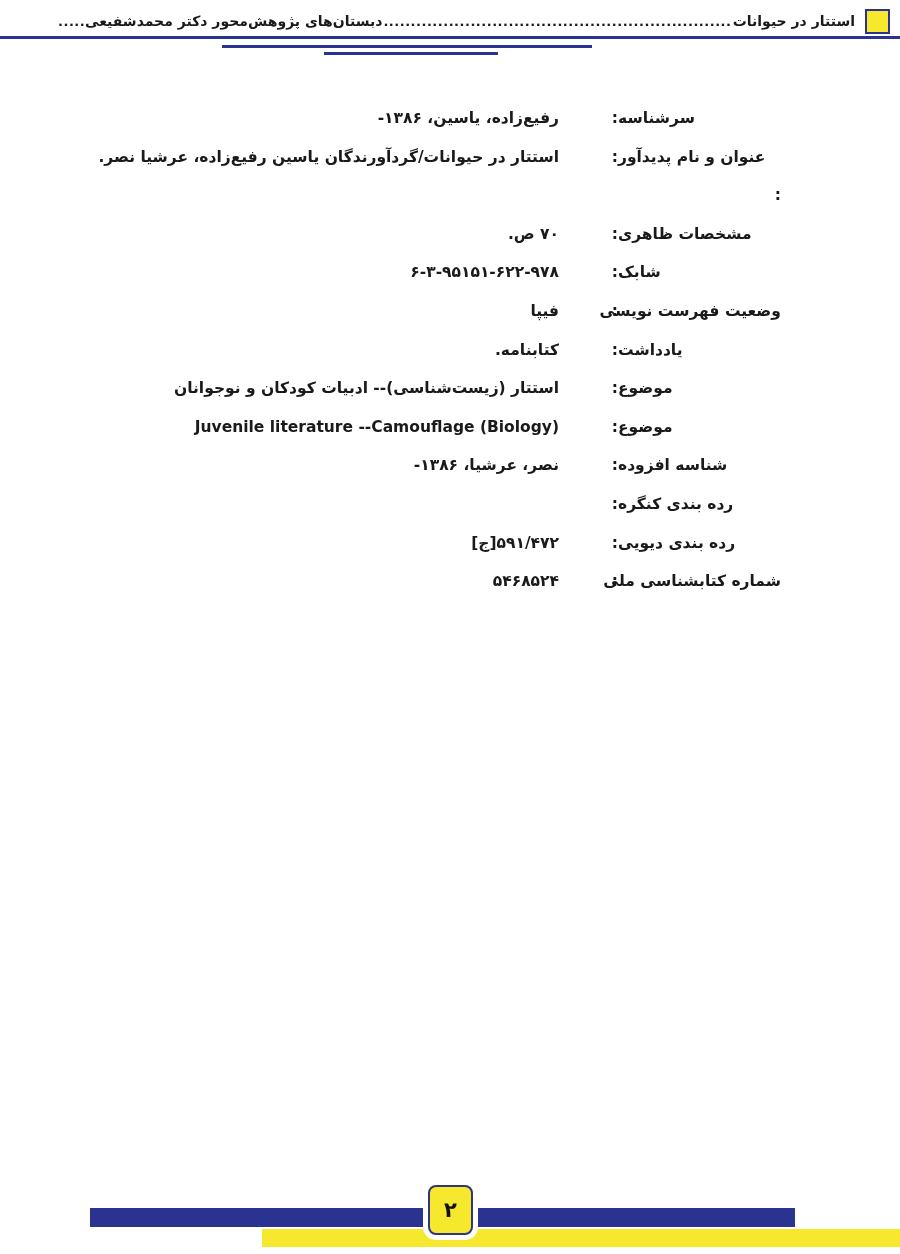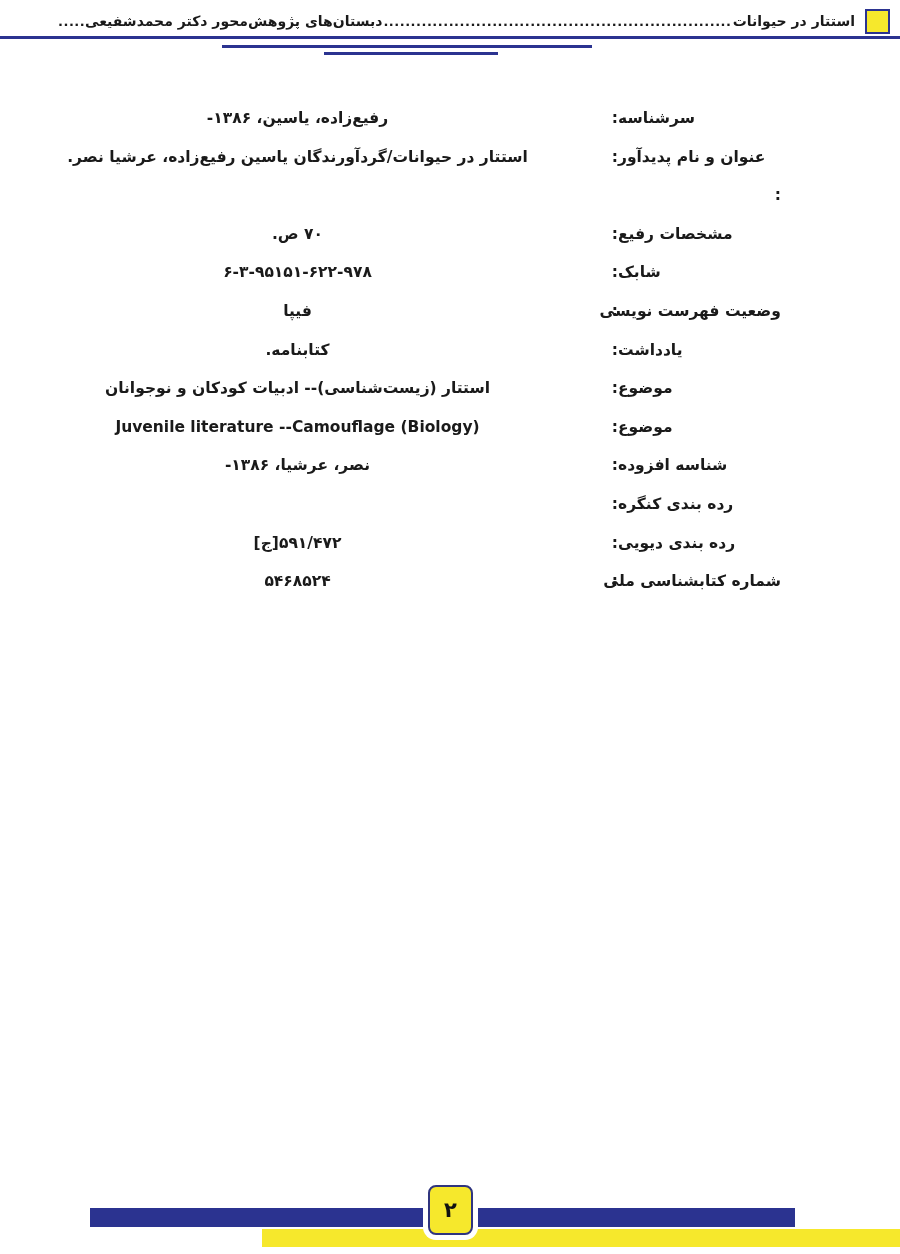--- a/index.html
+++ b/index.html
@@ -36,21 +36,21 @@
   .catalog{
     position:absolute;top:99px;left:0;right:0;
     direction:rtl;padding:0 119px 0 36px;
   }
   .row{
     display:flex;align-items:baseline;height:38.6px;line-height:38.6px;
     font-size:15.5px;font-weight:bold;white-space:nowrap;
   }
   .lbl{flex:none;width:163px;text-align:left;overflow:visible}
   .sep{flex:none;width:59px;text-align:start}
-  .val{flex:1 1 auto;text-align:center;overflow:visible}
+  .val{flex:1 1 auto;text-align:right;overflow:visible}
   
   .bar-navy{position:absolute;left:90px;top:1208px;width:705px;height:19px;background:var(--navy)}
   .bar-yellow{position:absolute;left:262px;top:1229px;width:638px;height:18px;background:var(--yellow)}
   .page-badge{
     position:absolute;left:428px;top:1185px;width:41px;height:46px;z-index:2;
     background:var(--yellow);border:2.5px solid #30357f;border-radius:8px;
     box-shadow:0 0 0 5px #ffffff;
     display:flex;align-items:center;justify-content:center;
     font-size:21px;font-weight:bold;color:#111;
   }
@@ -78,21 +78,21 @@
     </div>
     <div class="row">
       <span class="lbl">عنوان و نام پدیدآور</span>
       <span class="sep">:</span>
       <span class="val">استتار در حیوانات/گردآورندگان یاسین رفیع‌زاده، عرشیا نصر.</span>
     </div>
     <div class="row">
       <span class="sep">:</span>
     </div>
     <div class="row">
-      <span class="lbl">مشخصات رفیع</span>
+      <span class="lbl">مشخصات ظاهری</span>
       <span class="sep">:</span>
       <span class="val">۷۰ ص.</span>
     </div>
     <div class="row">
       <span class="lbl">شابک</span>
       <span class="sep">:</span>
       <span class="val">۶-۳-۹۵۱۵۱-۶۲۲-۹۷۸</span>
     </div>
     <div class="row">
       <span class="lbl">وضعیت فهرست نویسی</span>

